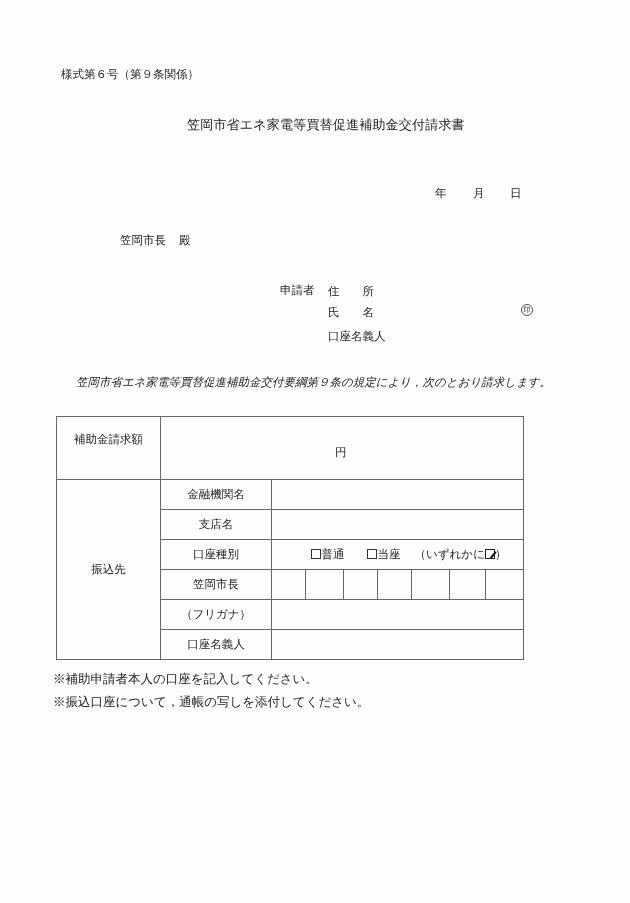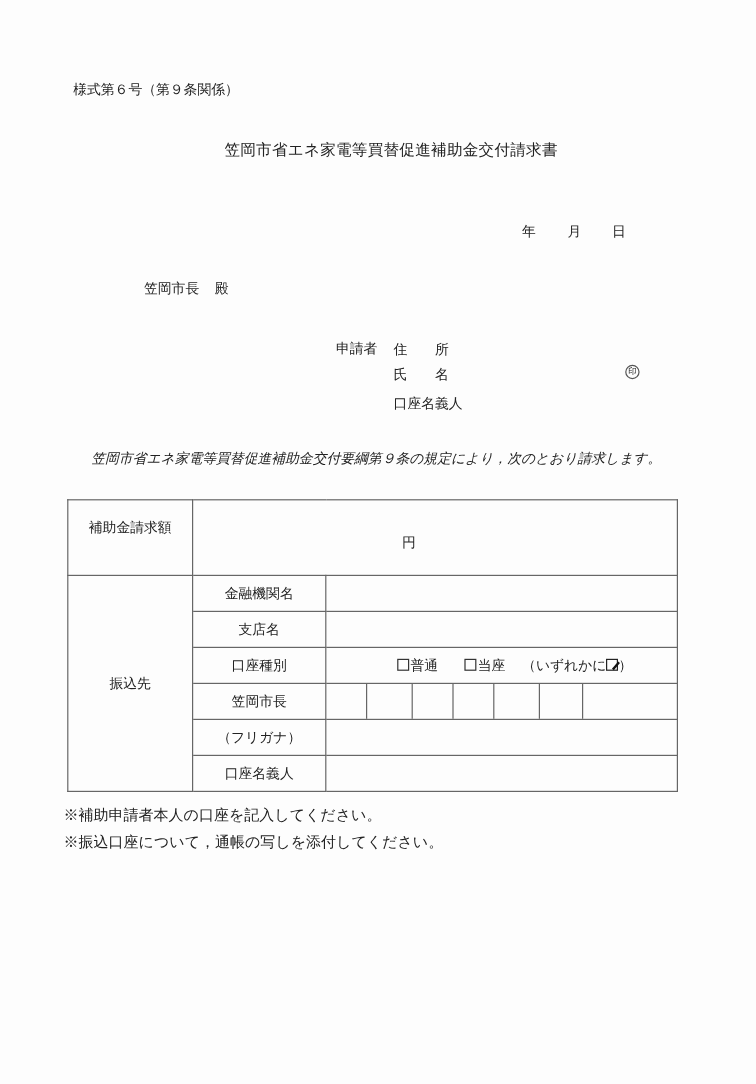--- a/index.html
+++ b/index.html
@@ -21,21 +21,21 @@
   .f-address { top:284px; }
   .f-name { top:305px; }
   .f-phone { top:329px; }
   .seal-icon {
     position:absolute; left:521px; top:304px; width:10px; height:10px; border:1px solid #555;
     border-radius:50%; font-size:7px; line-height:10px; text-align:center;
   }
   .statement { left:76px; top:375px;font-style:italic; }
 
   table.form {
-    position:absolute; left:56px; top:416px; width:509px; border-collapse:collapse;
+    position:absolute; left:56px; top:416px; width:468px; border-collapse:collapse;
     table-layout:fixed;
   }
   table.form td { border:1px solid #666; padding:0; text-align:center; vertical-align:middle; font-size:11.5px; }
   .c1 { width:104px; }
   .c2 { width:111px; }
   .row-amount td { height:47px; }
   .row-std td { height:29px; }
   .amount-cell { position:relative; }
   .yen-label { position:absolute; left:174px; top:28px; }
   .label-amount { vertical-align:top !important; padding-top:15px !important; }

